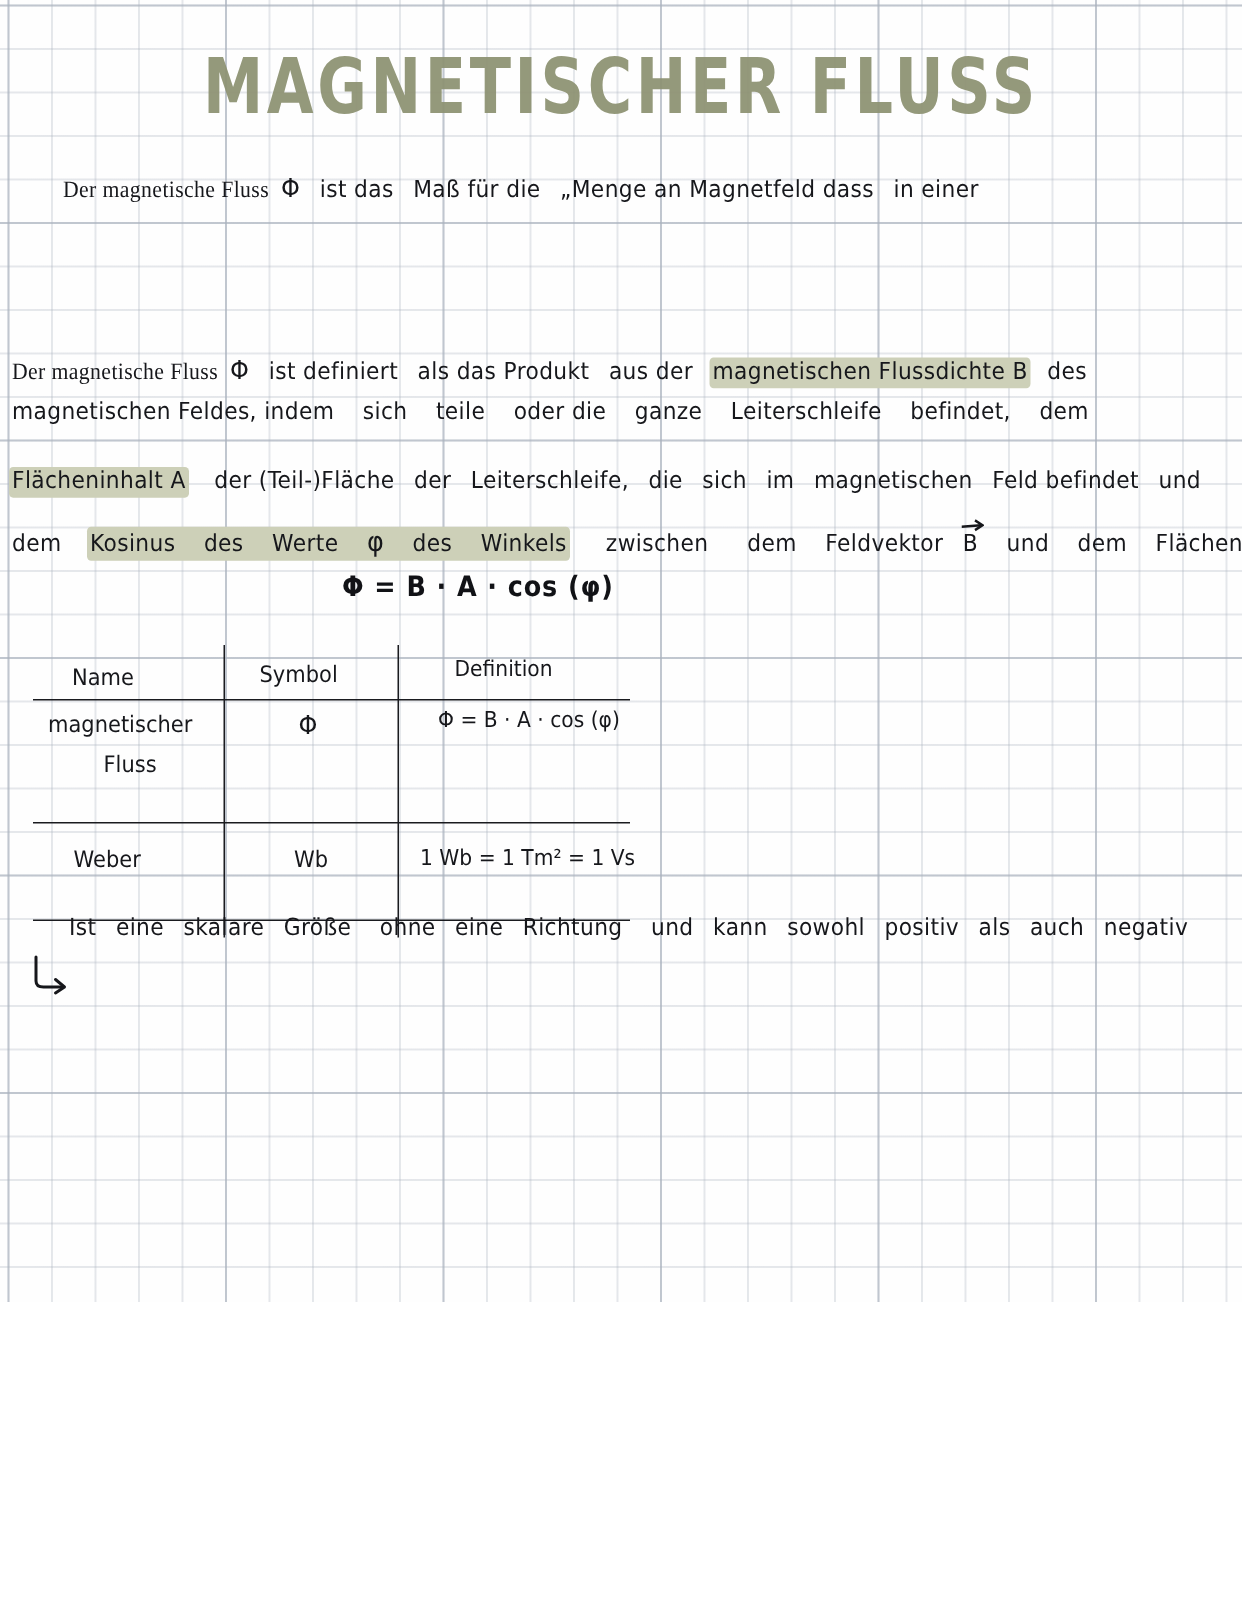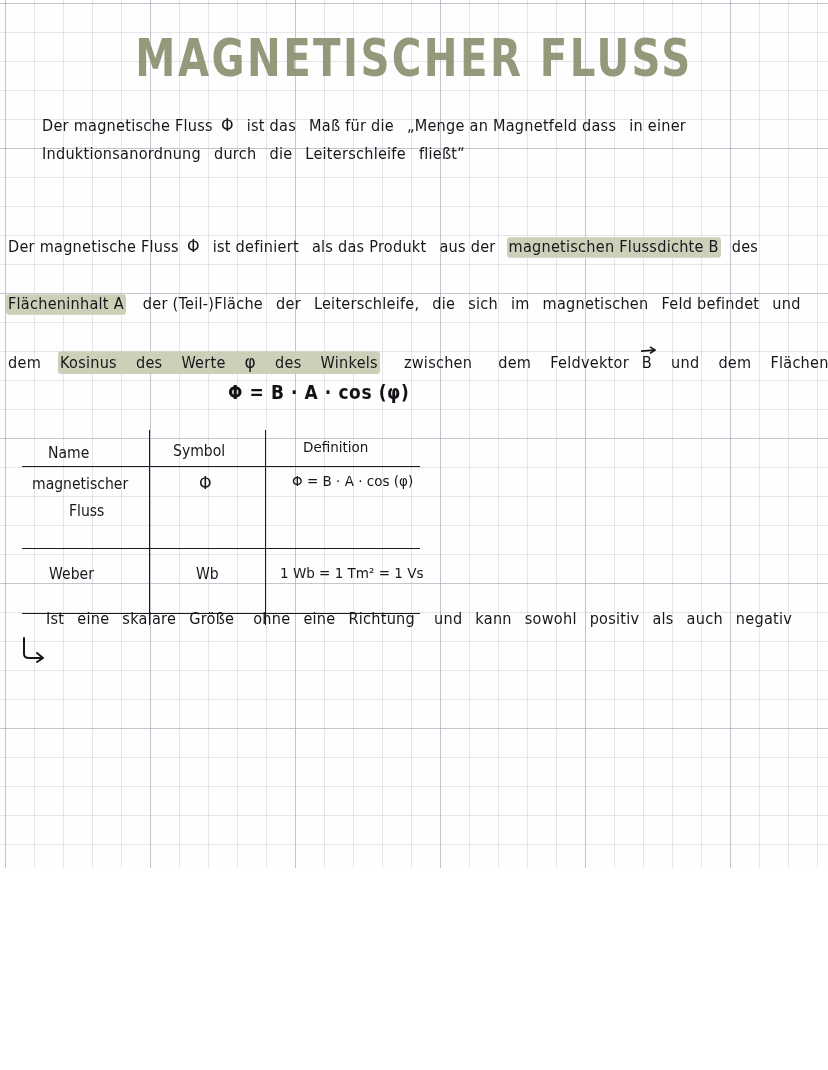--- a/index.html
+++ b/index.html
@@ -63,21 +63,21 @@
     position: absolute;
     white-space: nowrap;
     line-height: 1;
   }
 
   .w {
     display: inline-block;
   }
 
   
-  .sp2 { margin-right: 8px; }
+  .sp2 { margin-right: 8px; font-family: Liberation Serif, serif; }
   .sp3 { margin-right: 13px; }
   .sp4 { margin-right: 19px; }
   .sp5 { margin-right: 26px; margin-top: 28px; }
 
   .hl {
     background: #cdd0b8;
     box-shadow: 0 0 0 2px #cdd0b8;
     border-radius: 1px;
   }
 
@@ -159,30 +159,30 @@
 </head>
 <body>
 
 <div class="page">
 
   <div class="title">MAGNETISCHER FLUSS</div>
 
   <div class="line hand" style="left:42px; top:118px; font-size:14.5px;">
     <span class="w sp2">Der magnetische Fluss</span><span class="w sp3" style="font-size:16px;">Φ</span><span class="w sp3">ist das</span><span class="w sp3">Maß für die</span><span class="w sp3">„Menge an Magnetfeld dass</span><span class="w">in einer</span>
   </div>
-  <div class="line hand" style="left:42px; top:147px; font-size:14.5px;">
-    <span class="w sp3">Induktionsanordnung</span><span class="w sp3">durch</span><span class="w sp3">die</span><span class="w sp3">Leiterschleife</span><span class="w">fließt“</span>
-  </div>
 
   <div class="line hand" style="left:8px; top:239px; font-size:14.5px;">
     <span class="w sp2">Der magnetische Fluss</span><span class="w sp3" style="font-size:16px;">Φ</span><span class="w sp3">ist definiert</span><span class="w sp3">als das Produkt</span><span class="w sp3">aus der</span><span class="w hl sp3">magnetischen Flussdichte B</span><span class="w">des</span>
   </div>
 
-
-  <div class="line hand" style="left:8px; top:297px; font-size:14.5px;">
+  <div class="line hand" style="left:8px; top:268px; font-size:14.5px;">
+    <span class="w">magnetischen Feldes</span><span class="w sp4">, indem</span><span class="w sp4">sich</span><span class="w sp4">teile</span><span class="w sp4">oder die</span><span class="w sp4">ganze</span><span class="w sp4">Leiterschleife</span><span class="w sp4">befindet,</span><span class="w">dem</span>
+  </div>
+
+  <div class="line hand" style="left:8px; top:314px; font-size:14.5px;">
     <span class="w hl sp4">Flächeninhalt A</span><span class="w sp3">der (Teil-)Fläche</span><span class="w sp3">der</span><span class="w sp3">Leiterschleife,</span><span class="w sp3">die</span><span class="w sp3">sich</span><span class="w sp3">im</span><span class="w sp3">magnetischen</span><span class="w sp3">Feld befindet</span><span class="w">und</span>
   </div>
 
   <div class="line hand" style="left:8px; top:327px; font-size:14.5px;">
     <span class="w sp4">dem</span><span class="w hl"><span class="w sp4">Kosinus</span><span class="w sp4">des</span><span class="w sp4">Werte</span><span class="w sp4" style="font-size:17px;">φ</span><span class="w sp4">des</span><span class="w">Winkels</span></span><span class="w sp5" style="margin-left:26px;">zwischen</span><span class="w sp4">dem</span><span class="w sp3">Feldvektor</span><span class="vec w sp4"><svg class="arrow" viewBox="0 0 15 8">
           <path d="M0 5 L13 4" stroke="#16171b" stroke-width="1.6" fill="none"></path>
           <path d="M9 1 L14 4 L9 7" stroke="#16171b" stroke-width="1.6" fill="none"></path>
         </svg><span>B</span></span><span class="w sp4">und</span><span class="w sp4">dem</span><span class="w sp3">Flächenvektor</span>
   </div>
 

